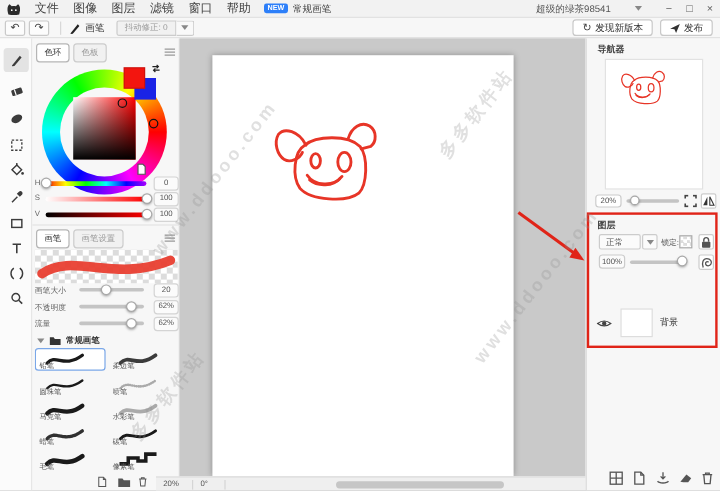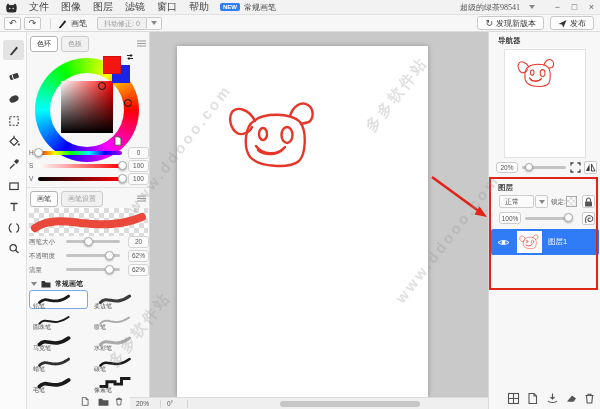--- a/index.html
+++ b/index.html
@@ -5,21 +5,21 @@
   html,body{margin:0;padding:0;background:#888;}
   #app{position:relative;width:600px;height:409px;background:#f7f7f7;overflow:hidden;
        font-family:"Liberation Sans","DejaVu Sans",sans-serif;font-size:8px;color:#333;}
   .abs{position:absolute;box-sizing:border-box;}
   
   .titlebar{left:0;top:0;width:600px;height:15px;background:#f2f2f2;border-bottom:1px solid #e2e2e2;
             display:flex;align-items:center;}
   .menu-item{padding:0 6px;font-size:10px;color:#444;cursor:default;}
   .new-badge{background:#2d7ff9;color:#fff;font-size:6px;font-weight:bold;padding:1px 3px;border-radius:2px;margin-left:5px;}
   .update-text{margin-left:4px;font-size:8px;color:#444;}
-  .user-label{font-size:8px;color:#555;margin-right:14px;display:flex;align-items:center;gap:9px;font-family:Liberation Serif, serif;}
+  .user-label{font-size:8px;color:#555;margin-right:14px;display:flex;align-items:center;gap:20px;}
   .win-btn{width:17px;text-align:center;font-size:9px;color:#666;}
   
   .toolbar{left:0;top:15px;width:600px;height:17px;background:#f7f7f7;border-bottom:1px solid #dcdcdc;
            display:flex;align-items:center;padding-left:4px;}
   .tb-btn{width:17px;height:13px;border:1px solid #c9c9c9;background:#fcfcfc;border-radius:2px;margin-right:3px;
           display:flex;align-items:center;justify-content:center;font-size:9px;color:#444;box-sizing:border-box;}
   .tb-div{width:1px;height:11px;background:#d8d8d8;margin:0 6px;}
   .stab-box{margin-left:10px;border:1px solid #ccc;background:#f1f1f1;border-radius:2px 0 0 2px;height:13px;
             padding:0 6px;font-size:7px;color:#999;line-height:12px;box-sizing:border-box;}
   .stab-chev{border:1px solid #ccc;border-left:none;width:15px;height:13px;background:#f9f9f9;border-radius:0 2px 2px 0;
@@ -423,31 +423,27 @@
 
     <div class="bx" style="position:absolute;left:10px;top:180px;width:22px;height:12px;font-size:6.5px;border-radius:3px;background:#fbfbfb">100%</div>
     <div class="track" style="left:36px;top:185px;width:44px;height:3px;background:#c4c4c4"></div>
     <span class="knob" style="left:75px;top:181px;width:9px;height:9px"></span>
     <div class="bx" style="position:absolute;left:93px;top:180px;width:13px;height:13px">
       <svg width="10" height="10" viewBox="0 0 10 10" fill="none" stroke="#555" stroke-width="1.1">
         <path d="M2,9 C0.5,5 2,1.5 5,1.5 C8,1.5 9.5,4 8.5,6 C7.5,8 4.5,8 4,6 C3.6,4.4 5.5,3.5 6.5,4.5"></path>
       </svg>
     </div>
 
-    <div class="layer-row selected" style="top:197px">
-      <svg width="13" height="9" viewBox="0 0 13 9" style="margin-left:6px;color:#fff">
+    <div class="layer-row" style="top:224px">
+      <svg width="13" height="9" viewBox="0 0 13 9" style="margin-left:6px;color:#444">
         <path d="M1,4.5 Q6.5,0.5 12,4.5 Q6.5,8.5 1,4.5 Z" fill="none" stroke="currentColor"></path>
           <circle cx="6.5" cy="4.5" r="1.8" fill="currentColor"></circle>
       </svg>
-      <div class="lthumb">
-        <svg viewBox="0 0 92 72" width="21" height="16">
-            <use href="#dogart"></use>
-          </svg>
-      </div>
-      <span style="margin-left:6px;font-size:7.5px">图层1</span>
+      <div class="lthumb" style="border:1px solid #ddd"></div>
+      <span style="margin-left:6px;font-size:7.5px;color:#333">背景</span>
     </div>
 
     <svg class="abs" style="left:18px;top:360px" width="13" height="13" viewBox="0 0 13 13" fill="none" stroke="#555" stroke-width="1.1">
       <rect x="1.5" y="1.5" width="10" height="10"></rect>
         <path d="M6.5,1.5 V11.5 M1.5,6.5 H11.5"></path>
     </svg>
     <svg class="abs" style="left:37px;top:360px" width="13" height="13" viewBox="0 0 13 13" fill="none" stroke="#555" stroke-width="1.1">
       <path d="M3,1.5 H8 L10.5,4 V11.5 H3 Z"></path>
         <path d="M8,1.5 V4 H10.5"></path>
     </svg>

